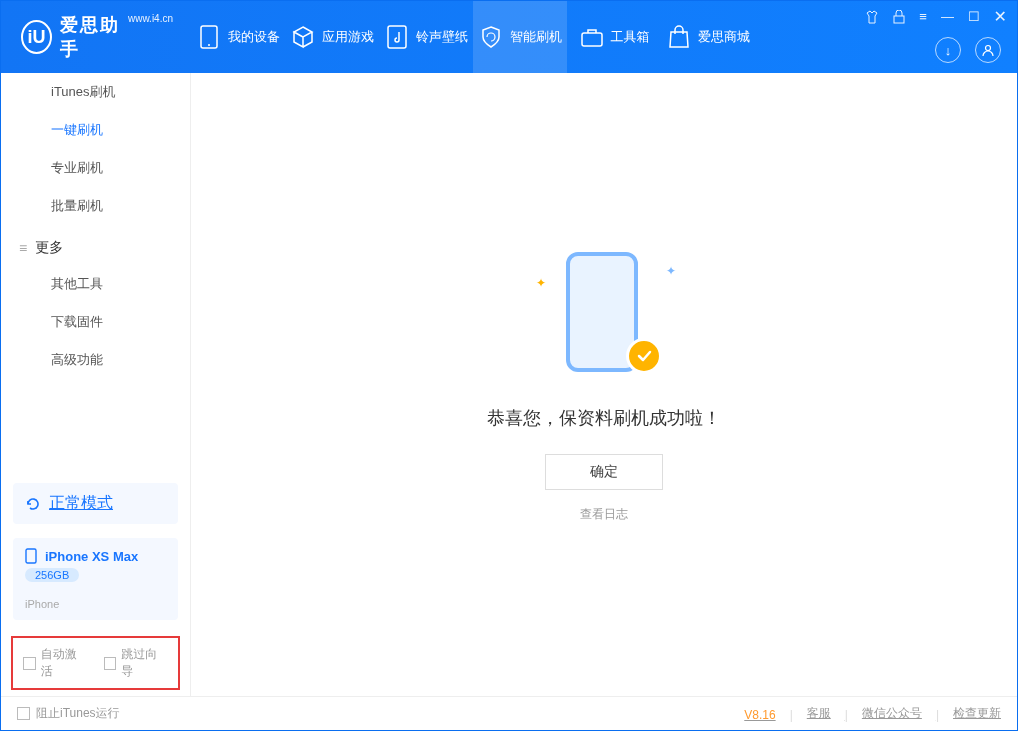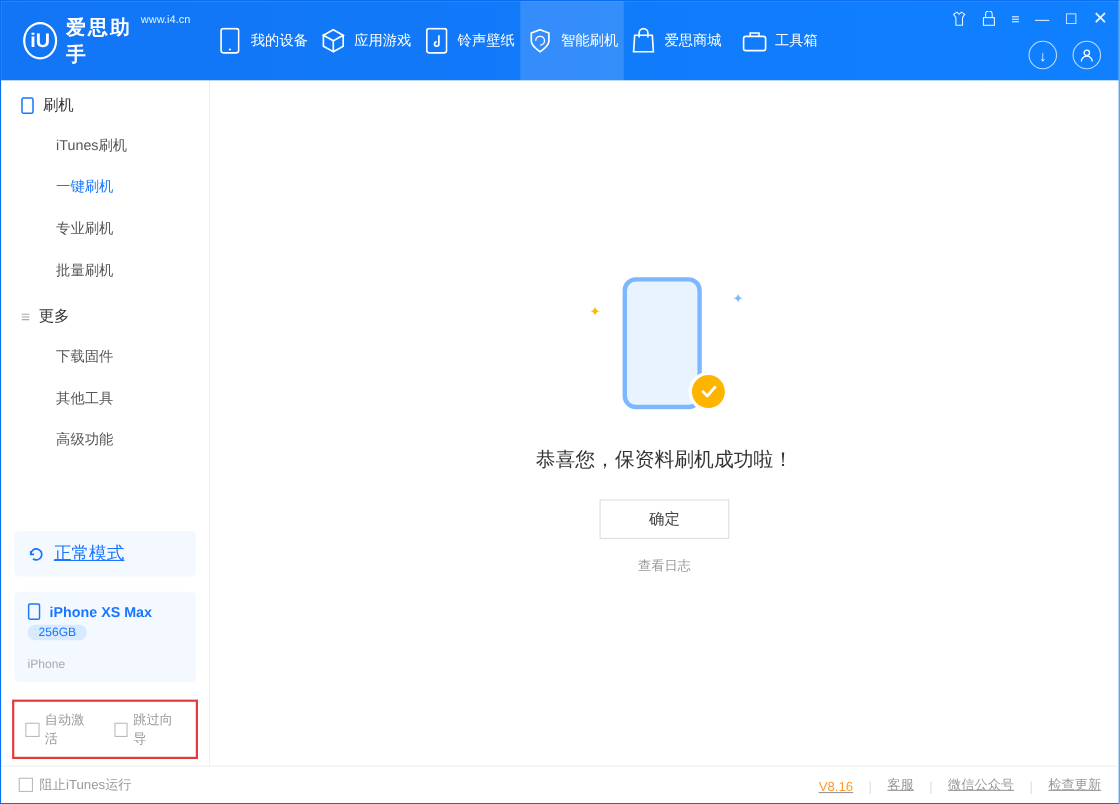--- a/index.html
+++ b/index.html
@@ -96,35 +96,35 @@
         <span class="icon">
             <svg width="24" height="24" viewBox="0 0 24 24">
               <path d="M12 2 L20 5 L20 12 C20 17 12 22 12 22 C12 22 4 17 4 12 L4 5 Z" fill="none" stroke="#fff" stroke-width="1.5"></path>
               <path d="M8 12 A4 4 0 1 1 12 16" fill="none" stroke="#fff" stroke-width="1.2"></path>
             </svg>
           </span>
         <span>智能刷机</span>
       </div>
       <div class="nav-tab">
         <span class="icon">
+            <svg width="24" height="22" viewBox="0 0 24 22">
+              <rect x="2" y="7" width="20" height="13" rx="2" fill="none" stroke="#fff" stroke-width="1.5"></rect>
+              <path d="M8 7 L8 4 L16 4 L16 7" fill="none" stroke="#fff" stroke-width="1.5"></path>
+            </svg>
+          </span>
+        <span>工具箱</span>
+      </div>
+      <div class="nav-tab">
+        <span class="icon">
             <svg width="22" height="24" viewBox="0 0 22 24">
               <path d="M3 7 L19 7 L20 22 L2 22 Z" fill="none" stroke="#fff" stroke-width="1.5"></path>
               <path d="M7 9 L7 5 A4 4 0 0 1 15 5 L15 9" fill="none" stroke="#fff" stroke-width="1.5"></path>
             </svg>
           </span>
         <span>爱思商城</span>
-      </div>
-      <div class="nav-tab">
-        <span class="icon">
-            <svg width="24" height="22" viewBox="0 0 24 22">
-              <rect x="2" y="7" width="20" height="13" rx="2" fill="none" stroke="#fff" stroke-width="1.5"></rect>
-              <path d="M8 7 L8 4 L16 4 L16 7" fill="none" stroke="#fff" stroke-width="1.5"></path>
-            </svg>
-          </span>
-        <span>工具箱</span>
       </div>
     </div>
 
     <div class="win-controls">
       <span>
           <svg width="14" height="14" viewBox="0 0 14 14">
             <path d="M2 3 L5 1 L7 3 L9 1 L12 3 L10 6 L10 13 L4 13 L4 6 Z" fill="none" stroke="#fff" stroke-width="1"></path>
           </svg>
         </span>
       <span>
@@ -145,39 +145,31 @@
           <svg width="14" height="14" viewBox="0 0 14 14">
             <circle cx="7" cy="5" r="2.5" fill="none" stroke="#fff" stroke-width="1.2"></circle>
             <path d="M2 13 A5 5 0 0 1 12 13" fill="none" stroke="#fff" stroke-width="1.2"></path>
           </svg>
         </span>
     </div>
   </div>
 
   <div class="body-area">
     <div class="sidebar">
-      <div class="side-section-header">
-        <span>
-            <svg width="12" height="16" viewBox="0 0 12 16">
-              <rect x="1" y="1" width="10" height="14" rx="1.5" fill="none" stroke="#1976ff" stroke-width="1.4"></rect>
-            </svg>
-          </span>
-        <span>刷机</span>
-      </div>
       <div class="side-item">iTunes刷机</div>
       <div class="side-item active">一键刷机</div>
       <div class="side-item">专业刷机</div>
       <div class="side-item">批量刷机</div>
 
       <div class="side-section-header">
         <span class="side-more-icon">≡</span>
         <span>更多</span>
       </div>
+      <div class="side-item">其他工具</div>
       <div class="side-item">下载固件</div>
-      <div class="side-item">其他工具</div>
       <div class="side-item">高级功能</div>
 
       <div class="side-flex-spacer"></div>
 
       <div class="device-card">
         <span>
             <svg width="16" height="16" viewBox="0 0 16 16">
               <path d="M3 8 A5 5 0 1 1 5 12" fill="none" stroke="#1976ff" stroke-width="1.6"></path>
               <path d="M3 5 L3 8 L6 8" fill="none" stroke="#1976ff" stroke-width="1.6"></path>
             </svg>

